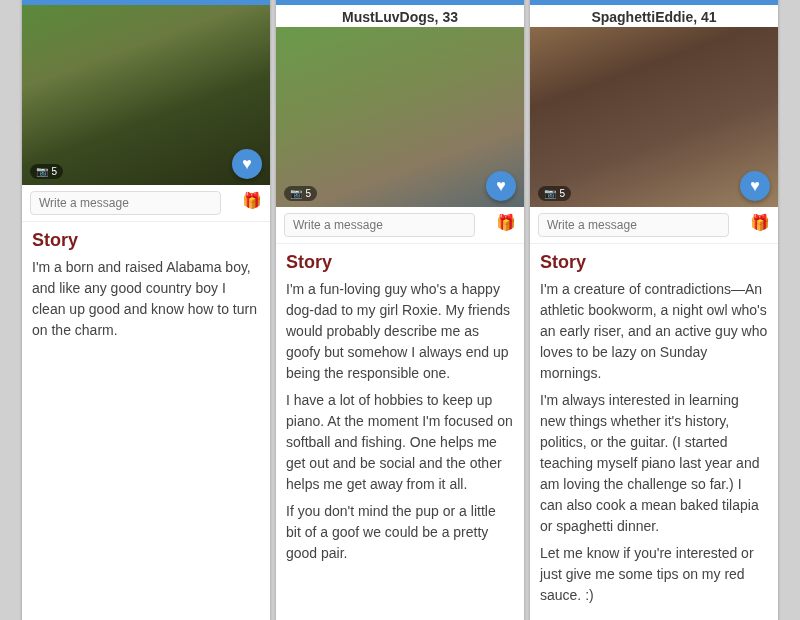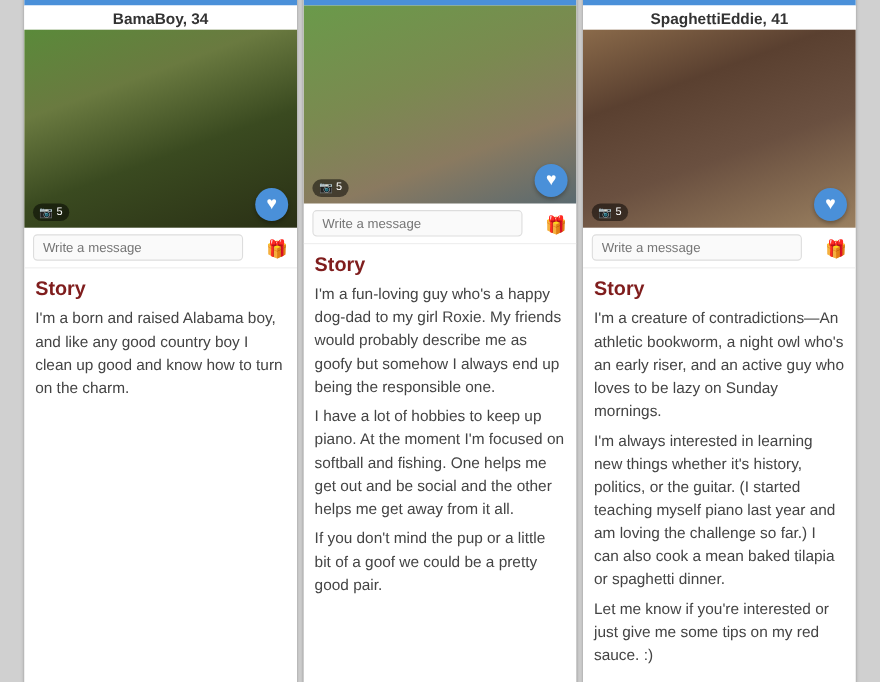--- a/index.html
+++ b/index.html
@@ -98,21 +98,21 @@
       display: flex;
       align-items: center;
       justify-content: center;
       color: white;
       font-size: 16px;
       cursor: pointer;
       box-shadow: 0 2px 4px rgba(0,0,0,0.3);
     }
     .message-bar {
       display: flex;
-      align-items: flex-end;
+      align-items: flex-start;
       padding: 6px 8px;
       gap: 21px;
       border-bottom: 1px solid #eee;
     }
     .message-input {
       flex: 1;
       border: 1px solid #ddd;
       border-radius: 4px;
       padding: 4px 8px;
       font-size: 12px;
@@ -195,21 +195,20 @@
           <span class="icon-btn">⚡</span>
           <span class="top-badge">1</span>
         </div>
         <div class="lightning-wrapper">
           <span class="icon-btn">✉</span>
           <span class="top-badge top-badge-green">10+</span>
         </div>
       </div>
     </div>
 
-    <div class="card-name">BamaBoy, 34</div>
 
     <div class="photo-container photo-1">
       <div class="photo-overlay-bottom">
         <div class="photo-count">
           <span>📷</span>
           <span>5</span>
         </div>
         <div class="heart-btn">♥</div>
       </div>
     </div>
@@ -241,20 +240,21 @@
           <span class="icon-btn">⚡</span>
           <span class="top-badge">1</span>
         </div>
         <div class="lightning-wrapper">
           <span class="icon-btn">✉</span>
           <span class="top-badge top-badge-green">10+</span>
         </div>
       </div>
     </div>
 
+    <div class="card-name">MustLuvDogs, 33</div>
 
     <div class="photo-container photo-2">
       <div class="photo-overlay-bottom">
         <div class="photo-count">
           <span>📷</span>
           <span>5</span>
         </div>
         <div class="heart-btn">♥</div>
       </div>
     </div>

